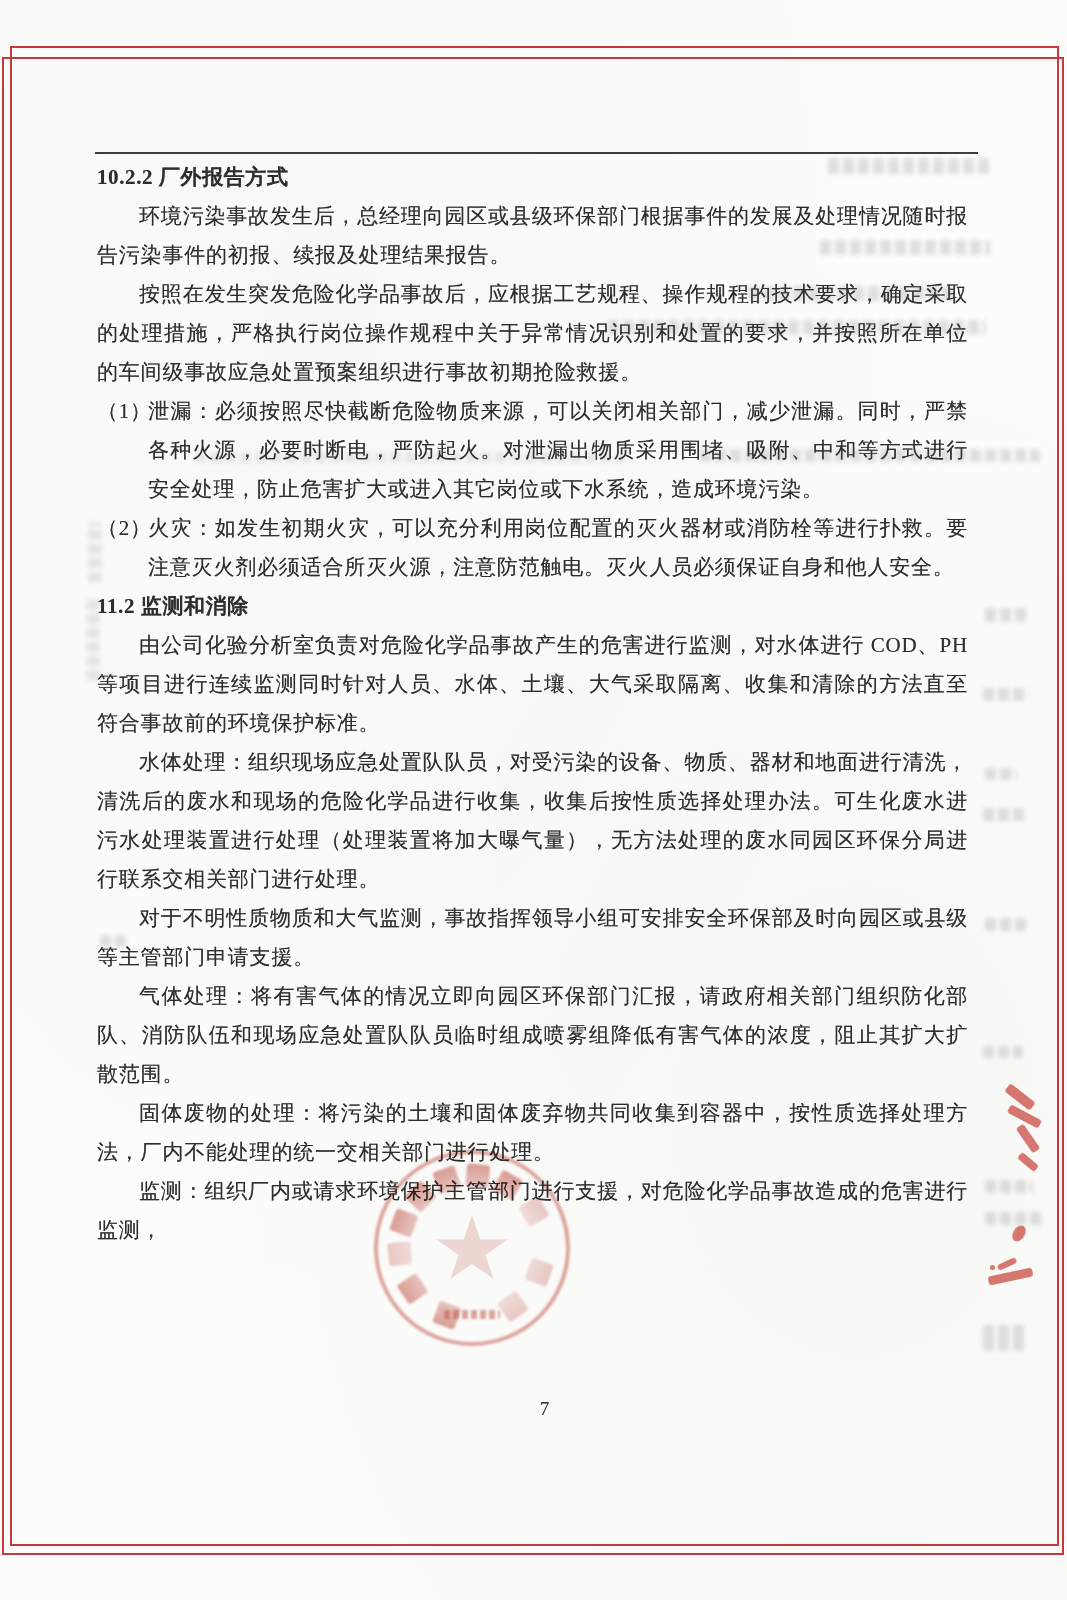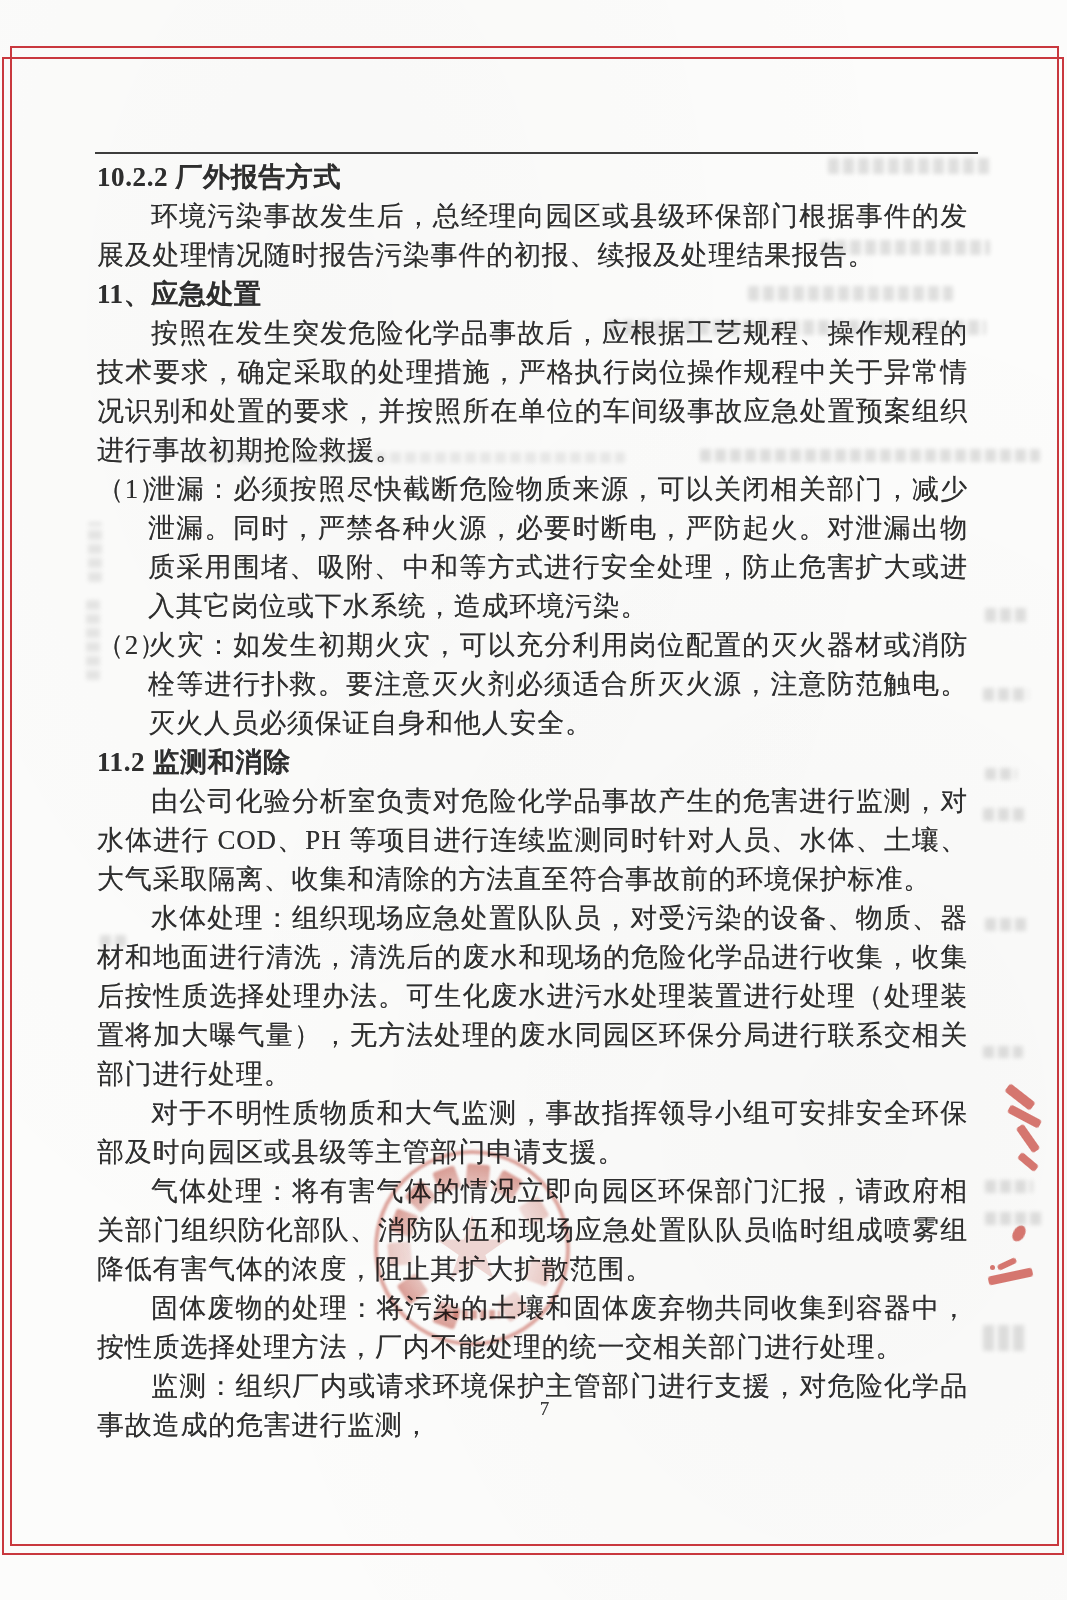--- a/index.html
+++ b/index.html
@@ -20,21 +20,21 @@
   .frame-b{left:10px;top:46px;width:1045px;height:1496px;border:2px solid #c9383e;}
   
   .top-rule{position:absolute;left:95px;top:152px;width:883px;height:2px;background:#3d3d3d;}
   
   .content{
     position:absolute;left:97px;top:158px;width:871px;
     font-size:20px;line-height:39px;letter-spacing:0.8px;
     text-align:justify;
     text-shadow:0 0 0.6px rgba(45,45,45,0.55);
   }
-  .content p,.content h3{margin:0;font-size:27px;font-weight:normal;}
+  .content p,.content h3{margin:0;font-size:21px;font-weight:normal;}
   .content h3{font-weight:bold;letter-spacing:0.6px;}
   .para{text-indent:2em;}
   .li{padding-left:51px;margin-top:5px;}
   .li .li-label{display:inline-block;width:51px;margin-left:-51px;text-indent:0;}
   .mt-sect{margin-top:6px;}
   .mt-sm{margin-top:3px;}
   .page-number{
     position:absolute;left:0;top:1398px;width:1067px;
     text-align:center;font-size:19px;color:#3a3a3a;
     padding-left:22px;box-sizing:border-box;
@@ -70,21 +70,20 @@
 <div class="page">
 
   <div class="frame frame-a"></div>
   <div class="frame frame-b"></div>
 
   <div class="top-rule"></div>
 
   <div class="content">
     <h3>10.2.2 厂外报告方式</h3>
     <p class="para">环境污染事故发生后，总经理向园区或县级环保部门根据事件的发展及处理情况随时报告污染事件的初报、续报及处理结果报告。</p>
-    <h3 class="mt-sect">11、应急处置</h3>
     <p class="para mt-sm">按照在发生突发危险化学品事故后，应根据工艺规程、操作规程的技术要求，确定采取的处理措施，严格执行岗位操作规程中关于异常情况识别和处置的要求，并按照所在单位的车间级事故应急处置预案组织进行事故初期抢险救援。</p>
     <p class="li"><span class="li-label">（1）</span><span>泄漏：必须按照尽快截断危险物质来源，可以关闭相关部门，减少泄漏。同时，严禁各种火源，必要时断电，严防起火。对泄漏出物质采用围堵、吸附、中和等方式进行安全处理，防止危害扩大或进入其它岗位或下水系统，造成环境污染。</span></p>
     <p class="li"><span class="li-label">（2）</span><span>火灾：如发生初期火灾，可以充分利用岗位配置的灭火器材或消防栓等进行扑救。要注意灭火剂必须适合所灭火源，注意防范触电。灭火人员必须保证自身和他人安全。</span></p>
     <h3 class="mt-sm">11.2 监测和消除</h3>
     <p class="para mt-sm">由公司化验分析室负责对危险化学品事故产生的危害进行监测，对水体进行 COD、PH 等项目进行连续监测同时针对人员、水体、土壤、大气采取隔离、收集和清除的方法直至符合事故前的环境保护标准。</p>
     <p class="para mt-sm">水体处理：组织现场应急处置队队员，对受污染的设备、物质、器材和地面进行清洗，清洗后的废水和现场的危险化学品进行收集，收集后按性质选择处理办法。可生化废水进污水处理装置进行处理（处理装置将加大曝气量），无方法处理的废水同园区环保分局进行联系交相关部门进行处理。</p>
     <p class="para mt-sm">对于不明性质物质和大气监测，事故指挥领导小组可安排安全环保部及时向园区或县级等主管部门申请支援。</p>
     <p class="para mt-sm">气体处理：将有害气体的情况立即向园区环保部门汇报，请政府相关部门组织防化部队、消防队伍和现场应急处置队队员临时组成喷雾组降低有害气体的浓度，阻止其扩大扩散范围。</p>
     <p class="para mt-sm">固体废物的处理：将污染的土壤和固体废弃物共同收集到容器中，按性质选择处理方法，厂内不能处理的统一交相关部门进行处理。</p>
     <p class="para mt-sm">监测：组织厂内或请求环境保护主管部门进行支援，对危险化学品事故造成的危害进行监测，</p>

